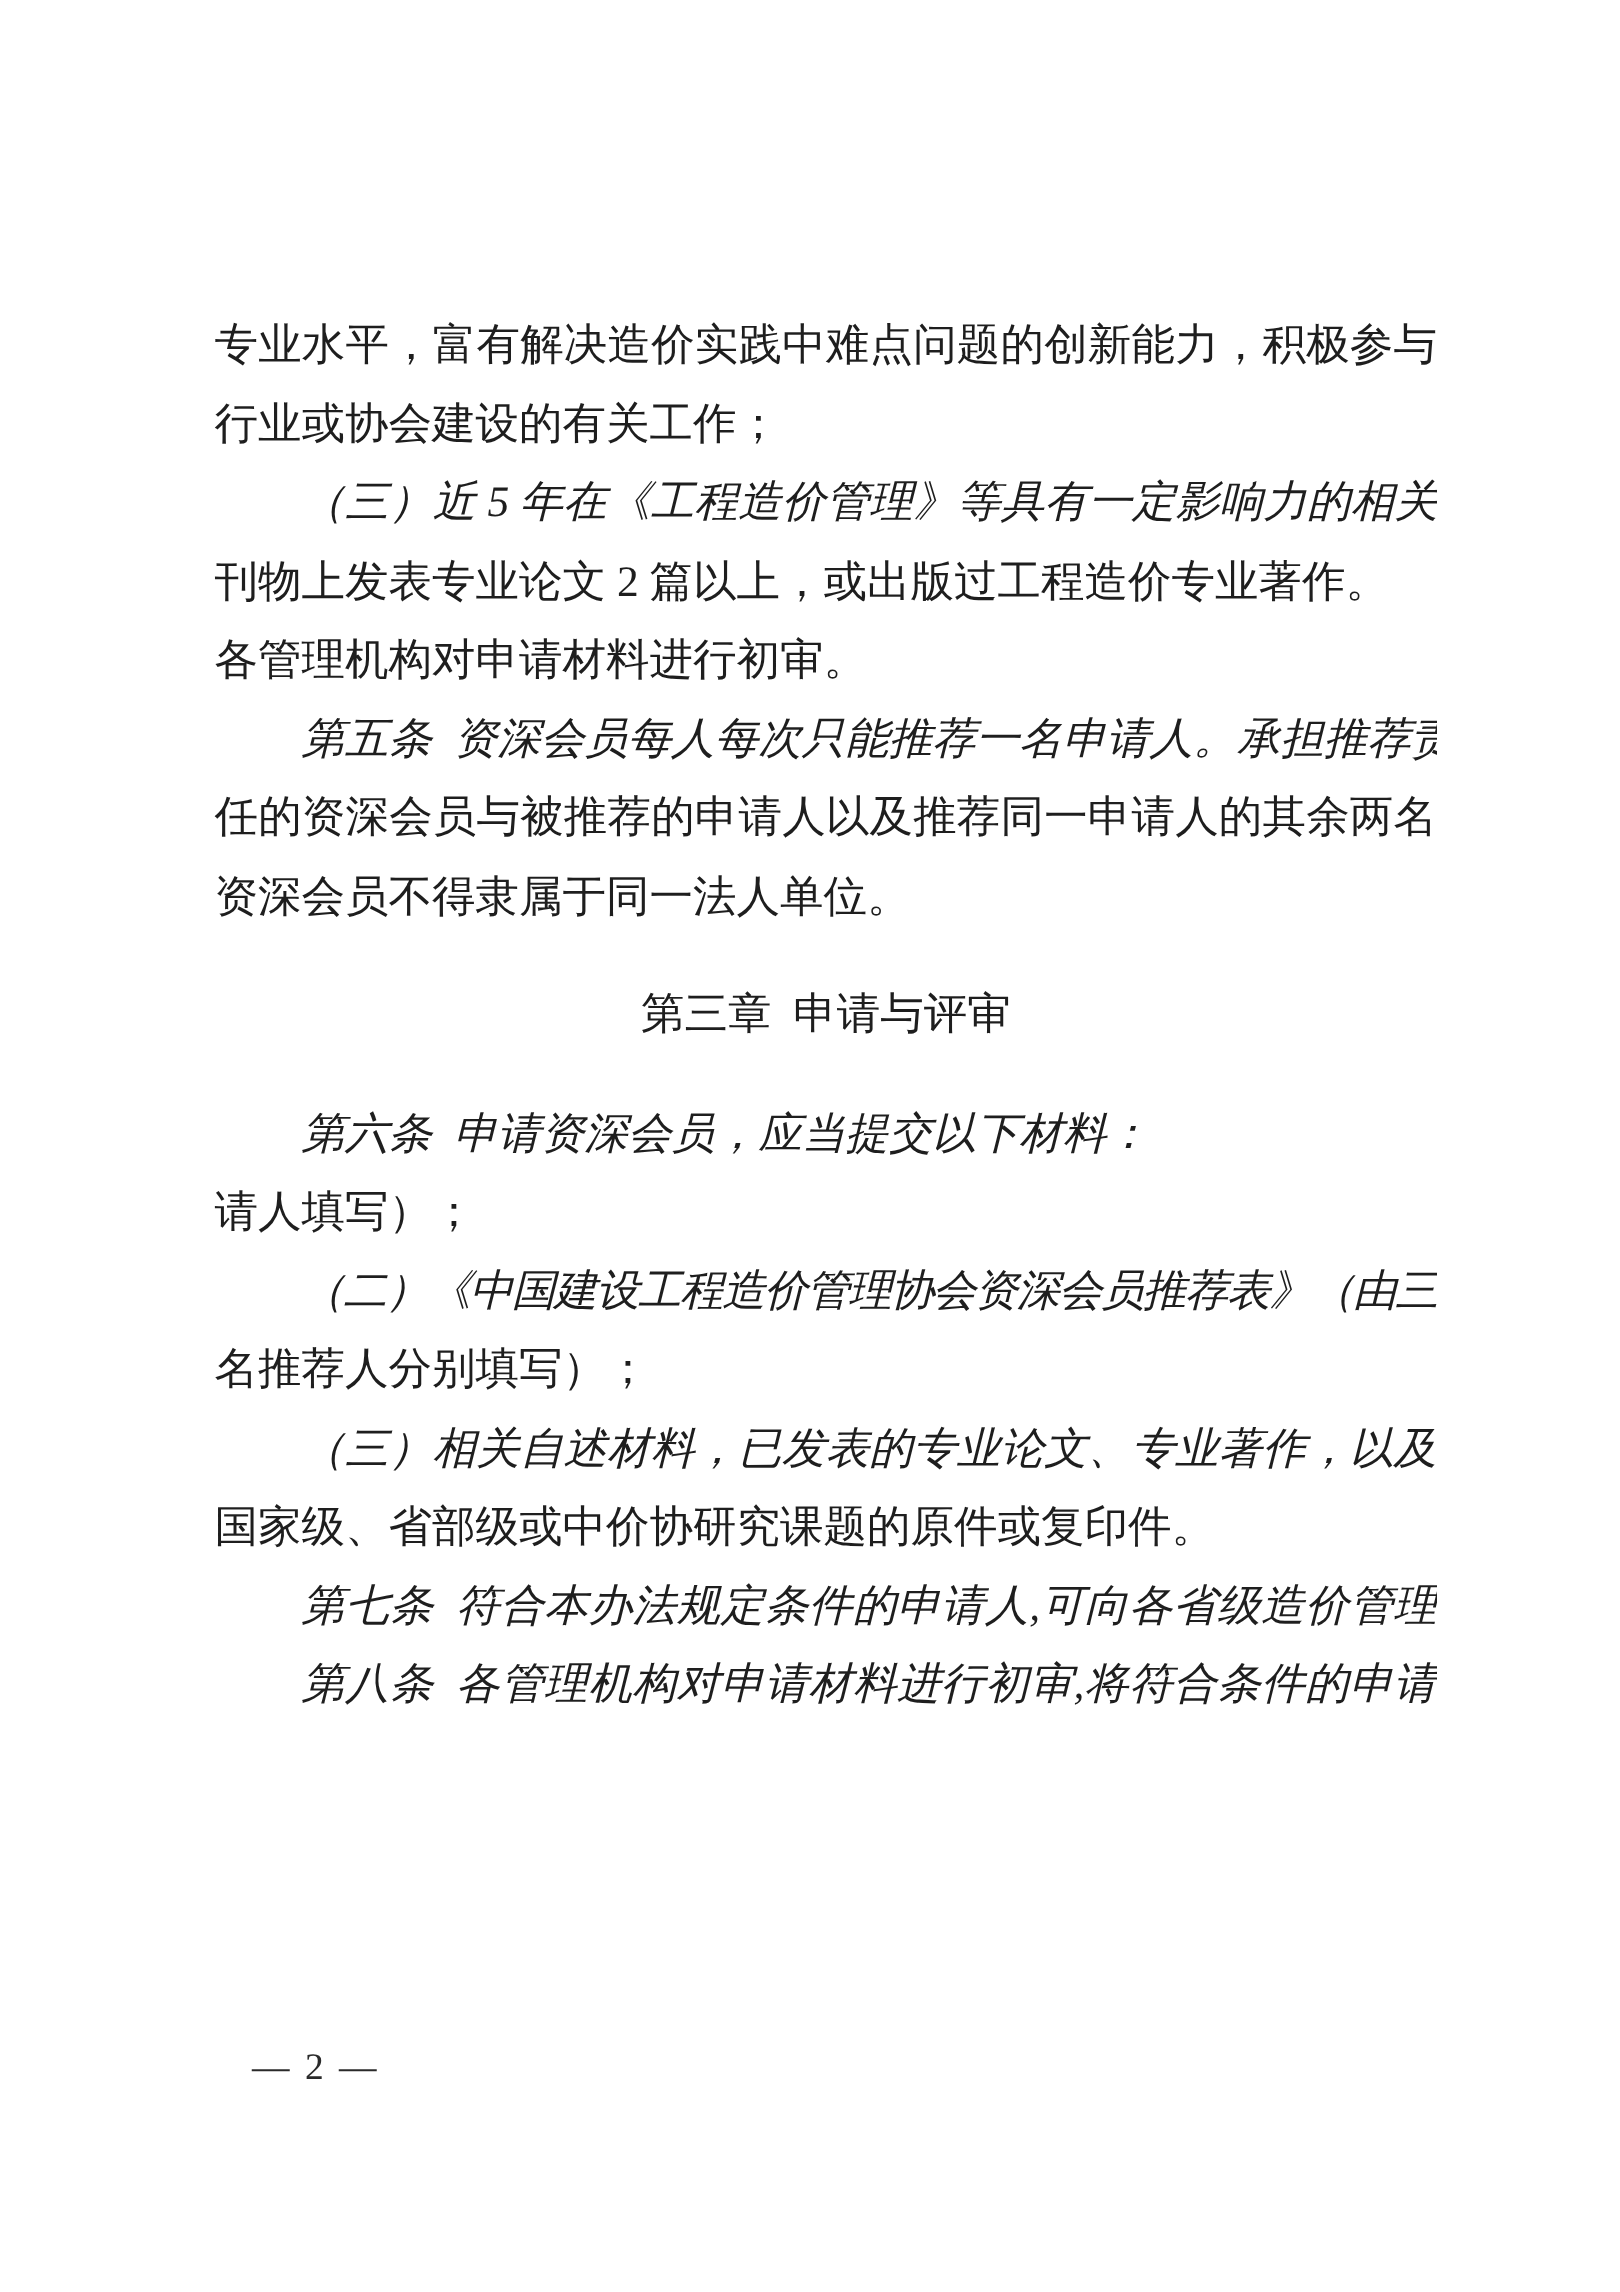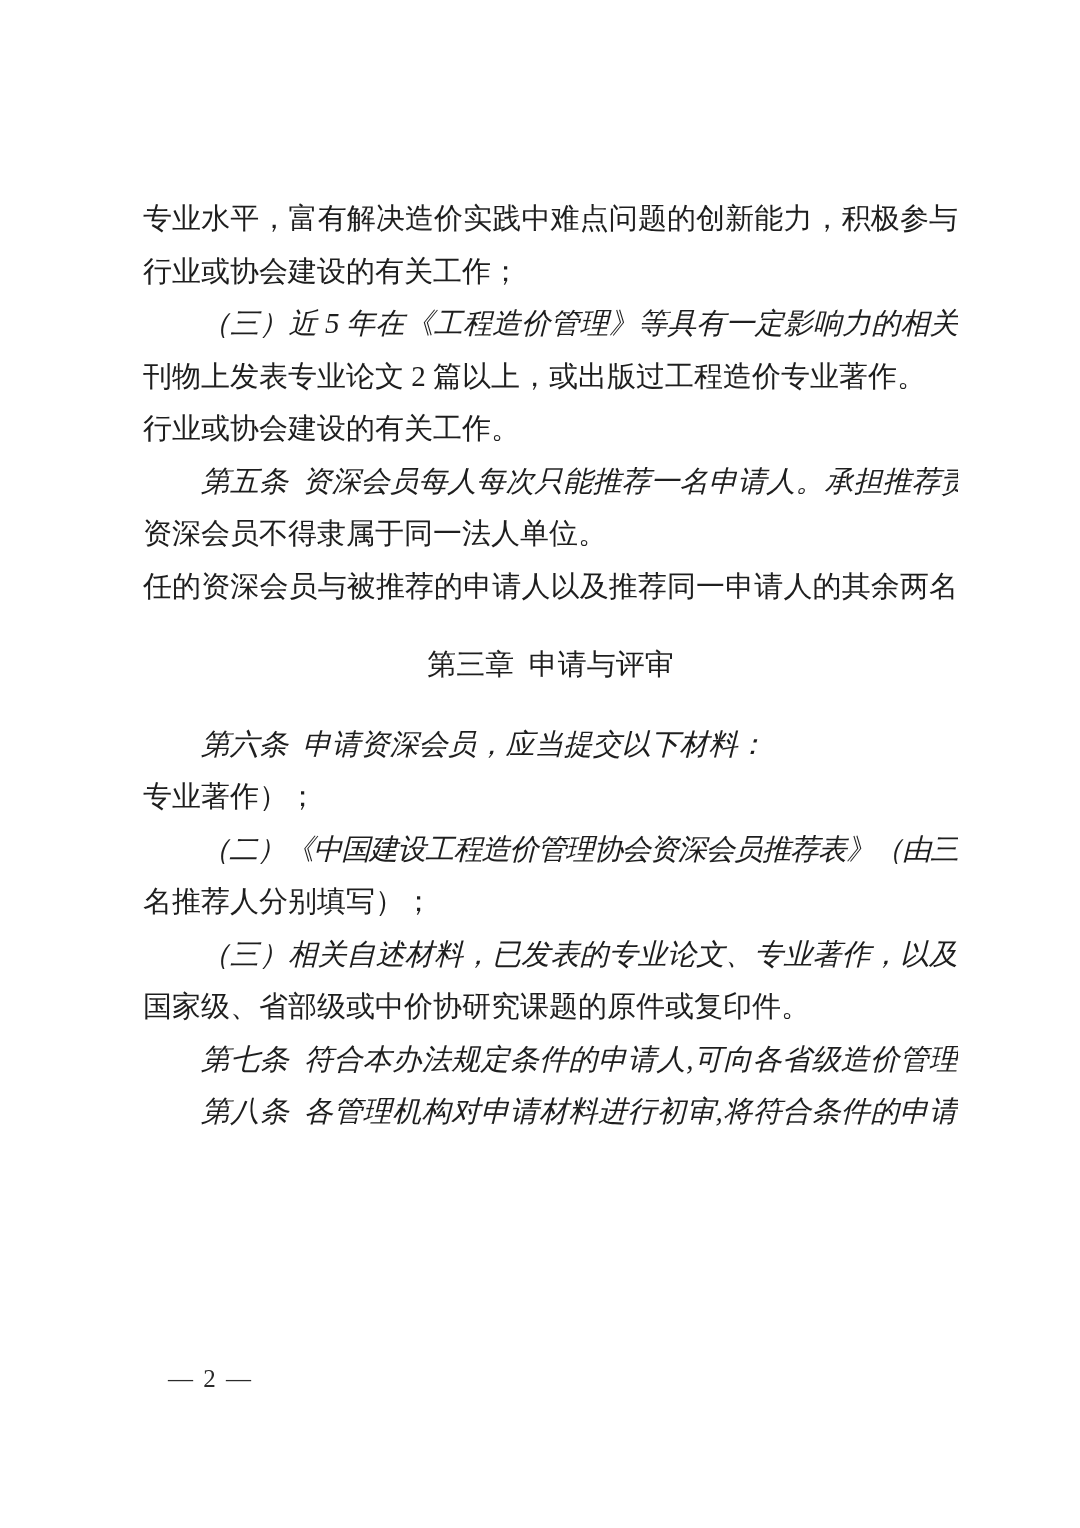--- a/index.html
+++ b/index.html
@@ -12,21 +12,21 @@
     width: 1080px;
     height: 1528px;
     background: #ffffff;
     overflow: hidden;
     font-family: "Liberation Serif", "DejaVu Serif", serif;
     color: #1e1e1e;
   }
   .textblock {
     position: absolute;
     left: 143px;
-    top: 192px;
+    top: 204px;
     width: 815px;
     font-size: 29px;
     line-height: 52.5px;
     text-justify: inter-character;
   }
   .line {
     white-space: nowrap;
     overflow: hidden;
   }
   .full {
@@ -63,29 +63,29 @@
 </head>
 <body>
 
 <div class="page">
   <div class="textblock">
 
     <div class="line full">专业水平，富有解决造价实践中难点问题的创新能力，积极参与</div>
     <div class="line short">行业或协会建设的有关工作；</div>
     <div class="line full indent tight">（三）近 5 年在《工程造价管理》等具有一定影响力的相关</div>
     <div class="line short">刊物上发表专业论文 2 篇以上，或出版过工程造价专业著作。</div>
-    <div class="line short">行业或协会建设的有关工作。</div>
+    <div class="line short">各管理机构对申请材料进行初审。</div>
     <div class="line full indent">第五条 资深会员每人每次只能推荐一名申请人。承担推荐责</div>
+    <div class="line full">任的资深会员与被推荐的申请人以及推荐同一申请人的其余两名</div>
     <div class="line short">资深会员不得隶属于同一法人单位。</div>
-    <div class="line full">任的资深会员与被推荐的申请人以及推荐同一申请人的其余两名</div>
 
     <div class="line heading">第三章 申请与评审</div>
 
     <div class="line short indent">第六条 申请资深会员，应当提交以下材料：</div>
-    <div class="line short">专业著作）；</div>
+    <div class="line short">请人填写）；</div>
     <div class="line full indent xtight">（二）《中国建设工程造价管理协会资深会员推荐表》（由三</div>
     <div class="line short">名推荐人分别填写）；</div>
     <div class="line full indent">（三）相关自述材料，已发表的专业论文、专业著作，以及</div>
     <div class="line short">国家级、省部级或中价协研究课题的原件或复印件。</div>
     <div class="line full indent">第七条 符合本办法规定条件的申请人,可向各省级造价管理</div>
     <div class="line full indent">第八条 各管理机构对申请材料进行初审,将符合条件的申请</div>
 
   </div>
 
   <div class="pagenum">— 2 —</div>

